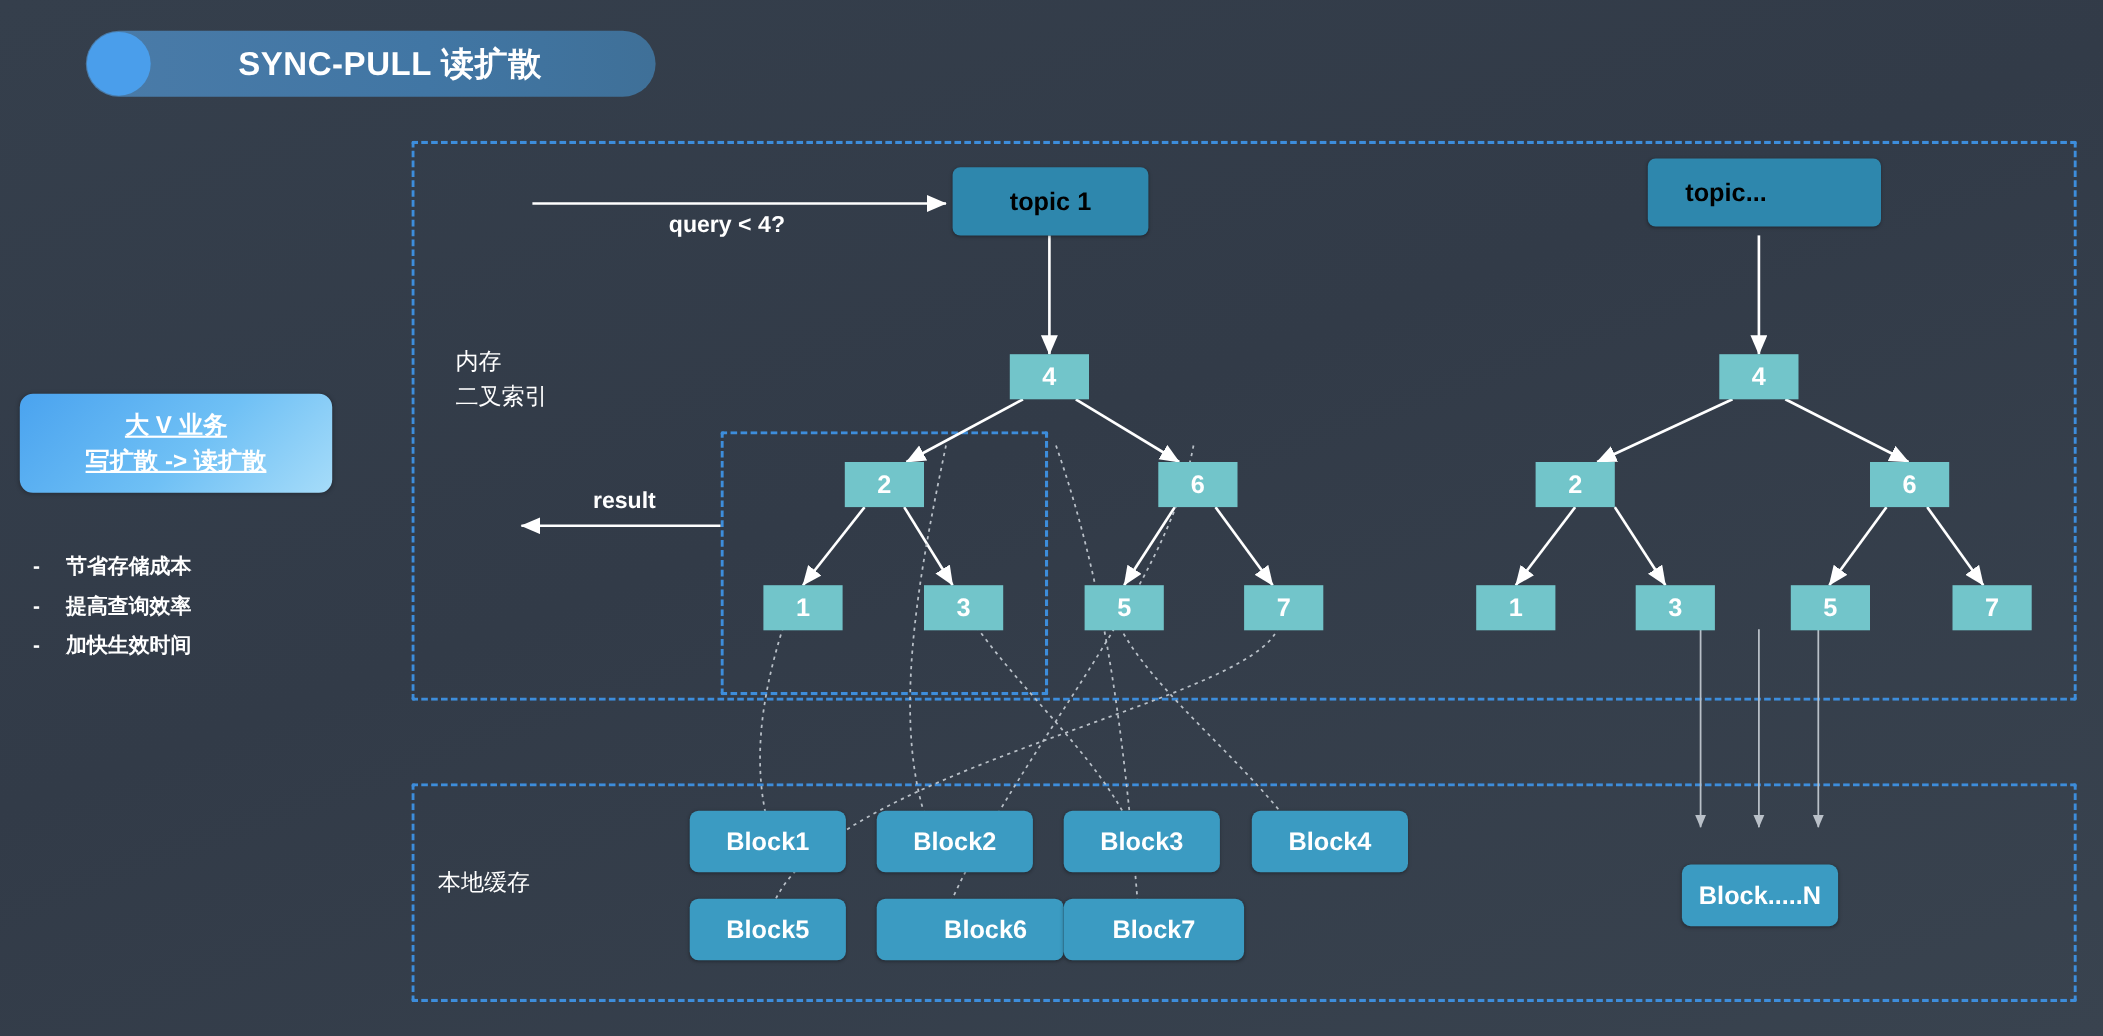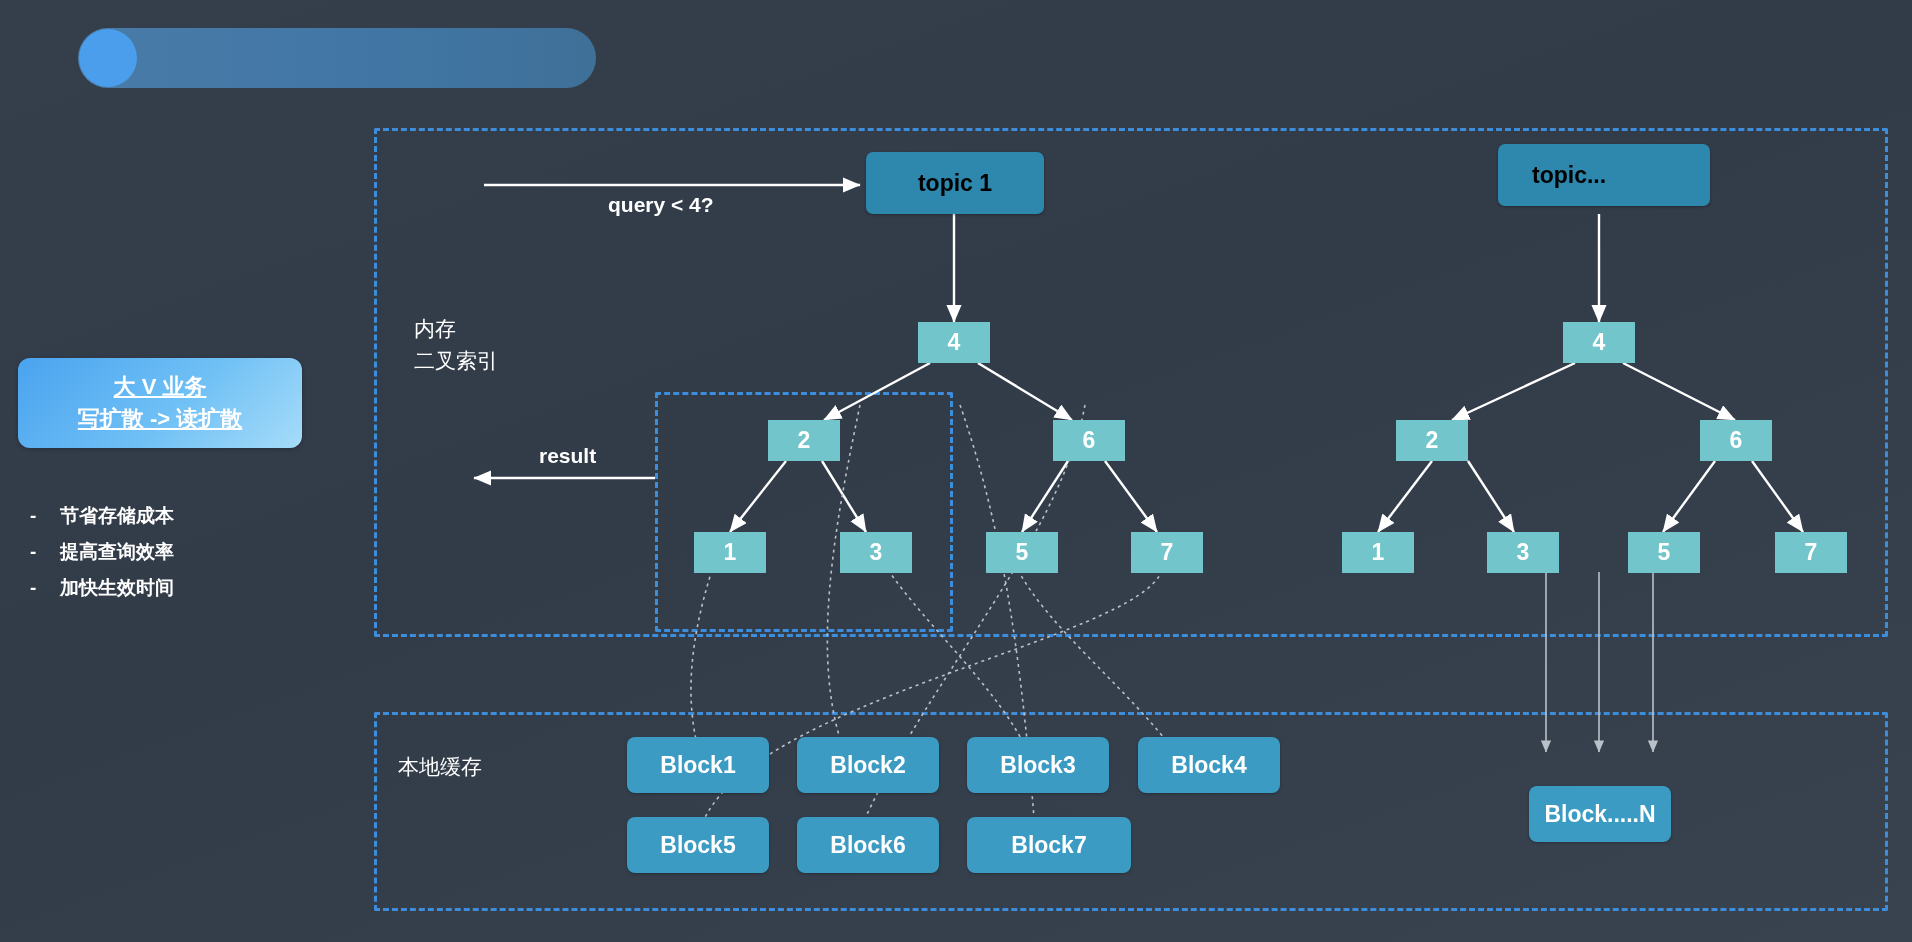--- a/index.html
+++ b/index.html
@@ -46,21 +46,21 @@
   .dashbox{
     border:3px dashed #3d8ddb;border-radius:2px;background:transparent;
   }
   #mem-box{left:374px;top:128px;width:1508px;height:503px;}
   #cache-box{left:374px;top:712px;width:1508px;height:193px;}
   #result-box{left:655px;top:392px;width:292px;height:234px;}
 
   
   .sec-label{color:#ffffff;font-size:21px;font-weight:normal;line-height:1.5;white-space:nowrap;}
   #mem-label{left:414px;top:313px;}
-  #cache-label{left:398px;top:751px;}
+  #cache-label{left:398px;top:787px;}
 
   
   .edge-label{color:#ffffff;font-size:21px;font-weight:bold;white-space:nowrap;}
   #query-label{left:608px;top:193px;}
   #result-label{left:539px;top:444px;}
 
   
   .topic{
     background:#2e87ad;border-radius:7px;color:#000000;
     font-size:23px;font-weight:bold;
@@ -78,20 +78,21 @@
     box-shadow:0 1px 3px rgba(0,0,0,.28);
   }
 
   svg.overlay{position:absolute;left:0;top:0;width:1912px;height:942px;pointer-events:none;}
 </style>
 </head>
 <body>
 
 <div class="abs" id="title-pill">
   <div id="title-dot"></div>
+  <div id="title-text">SYNC-PULL 读扩散</div>
 </div>
 
 <div class="abs" id="biz-card">
   <div>大 V 业务</div>
   <div>写扩散 -&gt; 读扩散</div>
 </div>
 
 <div class="abs" id="bullets">
   <div class="bl">
     <span class="dash">-</span>
@@ -195,16 +196,16 @@
 <div class="abs tnode" style="left:1487px;top:532px;width:72px;height:41px;">3</div>
 <div class="abs tnode" style="left:1628px;top:532px;width:72px;height:41px;">5</div>
 <div class="abs tnode" style="left:1775px;top:532px;width:72px;height:41px;">7</div>
 
 <div class="abs block" style="left:627px;top:737px;width:142px;height:56px;">Block1</div>
 <div class="abs block" style="left:797px;top:737px;width:142px;height:56px;">Block2</div>
 <div class="abs block" style="left:967px;top:737px;width:142px;height:56px;">Block3</div>
 <div class="abs block" style="left:1138px;top:737px;width:142px;height:56px;">Block4</div>
 
 <div class="abs block" style="left:627px;top:817px;width:142px;height:56px;">Block5</div>
-<div class="abs block" style="left:797px;top:817px;width:142px;height:56px;">Block6</div>
+<div class="abs block" style="left:797px;top:817px;width:142px;height:56px;padding-left:28px;">Block6</div>
 <div class="abs block" style="left:967px;top:817px;width:164px;height:56px;">Block7</div>
 
 <div class="abs block" style="left:1529px;top:786px;width:142px;height:56px;">Block.....N</div>
 
 </body></html>

